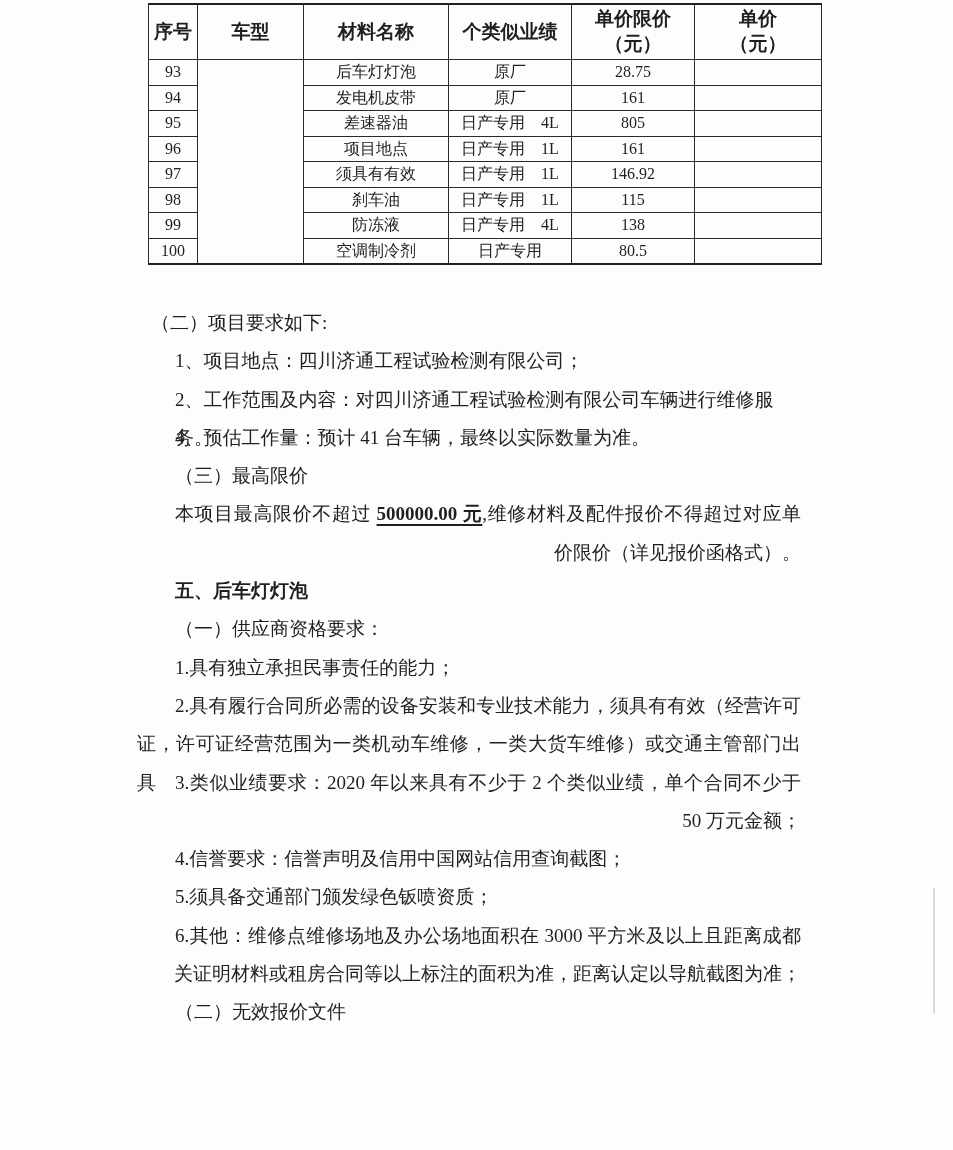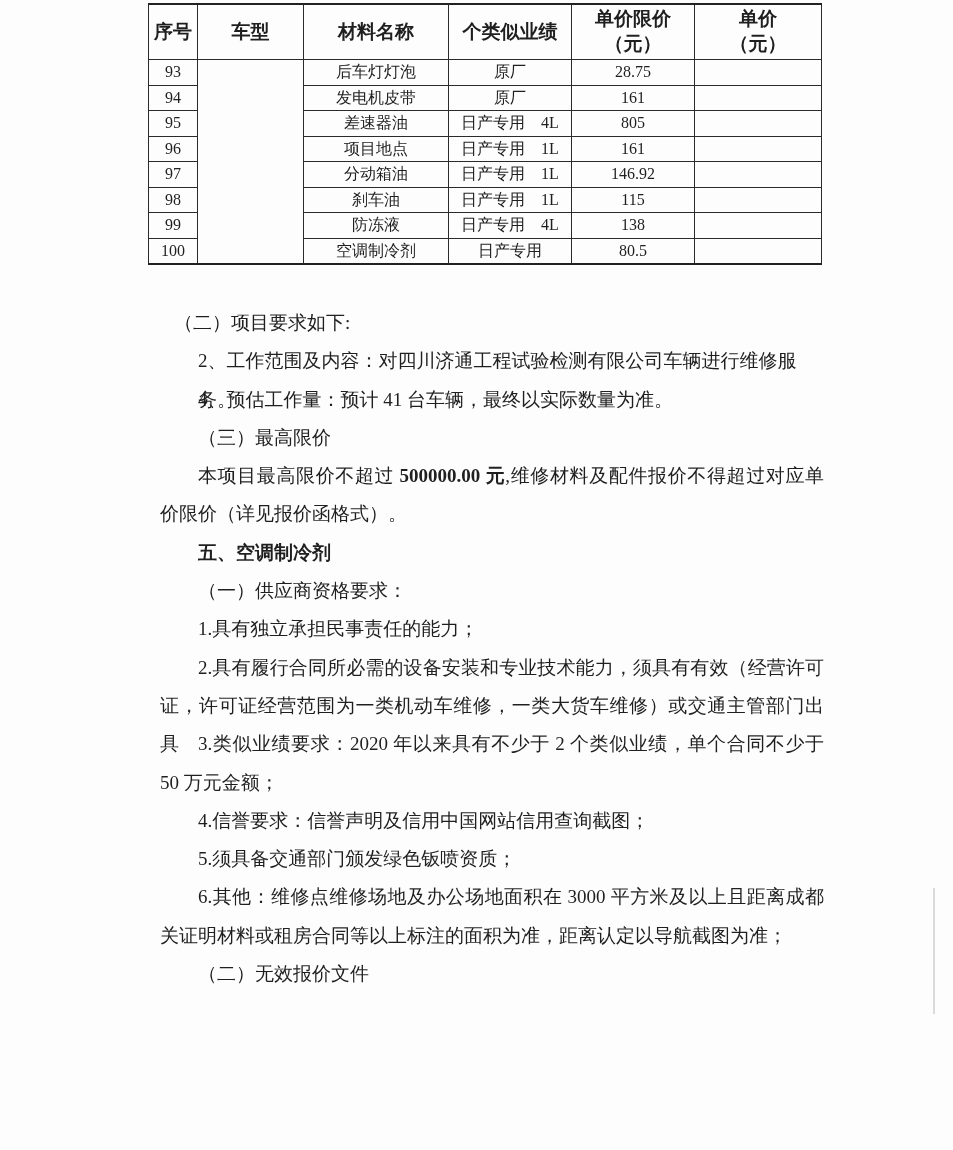--- a/index.html
+++ b/index.html
@@ -29,32 +29,32 @@
     height:54px; font-weight:700; font-size:19px;
     white-space:pre-line; line-height:1.3;
   }
   .price-table tbody td {
     height:24.5px; font-size:16px; line-height:1;
     white-space:pre;
   }
 
   
   .doc-body {
-    position:absolute; left:160px; top:304px; width:664px;
+    position:absolute; left:137px; top:304px; width:664px;
   }
   .line {
     height:38.3px; line-height:38.3px;
     font-size:19px;
   }
   .line.justify { text-align:justify; text-align-last:justify; }
-  .indent-none  { padding-left:0; }
+  .indent-none  { padding-left:0;text-align:right; }
   .indent-small { padding-left:14px; }
   .indent-std   { padding-left:38px; }
   .b { font-weight:700; }
-  .u { text-underline-offset:4px; text-decoration-thickness:1.5px; }
+  .u { text-decoration:underline; text-underline-offset:4px; text-decoration-thickness:1.5px; }
 
   
   .scan-artifact {
     position:absolute; left:933px; top:888px;
     width:2px; height:126px; background:#cccccc; opacity:.7;
   }
 </style>
 </head>
 <body>
 
@@ -106,21 +106,21 @@
         </tr>
         <tr>
           <td>96</td>
           <td>项目地点</td>
           <td>日产专用　1L</td>
           <td>161</td>
           <td></td>
         </tr>
         <tr>
           <td>97</td>
-          <td>分动箱油</td>
+          <td>须具有有效</td>
           <td>日产专用　1L</td>
           <td>146.92</td>
           <td></td>
         </tr>
         <tr>
           <td>98</td>
           <td>刹车油</td>
           <td>日产专用　1L</td>
           <td>115</td>
           <td></td>
@@ -137,26 +137,27 @@
           <td>空调制冷剂</td>
           <td>日产专用</td>
           <td>80.5</td>
           <td></td>
         </tr>
       </tbody>
   </table>
 
   <div class="doc-body">
       <div class="line indent-small"><span>（二）项目要求如下:</span></div>
+      <div class="line indent-std"><span>1、项目地点：四川济通工程试验检测有限公司；</span></div>
       <div class="line indent-std"><span>2、工作范围及内容：对四川济通工程试验检测有限公司车辆进行维修服务。</span></div>
       <div class="line indent-std"><span>4、预估工作量：预计 41 台车辆，最终以实际数量为准。</span></div>
       <div class="line indent-std"><span>（三）最高限价</span></div>
       <div class="line indent-std justify"><span>本项目最高限价不超过 </span><span class="b u">500000.00 元</span><span>,维修材料及配件报价不得超过对应单</span></div>
       <div class="line indent-none"><span>价限价（详见报价函格式）。</span></div>
-      <div class="line indent-std"><span class="b">五、空调制冷剂</span></div>
+      <div class="line indent-std"><span class="b">五、后车灯灯泡</span></div>
       <div class="line indent-std"><span>（一）供应商资格要求：</span></div>
       <div class="line indent-std"><span>1.具有独立承担民事责任的能力；</span></div>
       <div class="line indent-std justify"><span>2.具有履行合同所必需的设备安装和专业技术能力，须具有有效（经营许可</span></div>
       <div class="line indent-none justify"><span>证，许可证经营范围为一类机动车维修，一类大货车维修）或交通主管部门出具</span></div>
       <div class="line indent-std justify"><span>3.类似业绩要求：2020 年以来具有不少于 2 个类似业绩，单个合同不少于</span></div>
       <div class="line indent-none"><span>50 万元金额；</span></div>
       <div class="line indent-std"><span>4.信誉要求：信誉声明及信用中国网站信用查询截图；</span></div>
       <div class="line indent-std"><span>5.须具备交通部门颁发绿色钣喷资质；</span></div>
       <div class="line indent-std justify"><span>6.其他：维修点维修场地及办公场地面积在 3000 平方米及以上且距离成都</span></div>
       <div class="line indent-none"><span>关证明材料或租房合同等以上标注的面积为准，距离认定以导航截图为准；</span></div>

